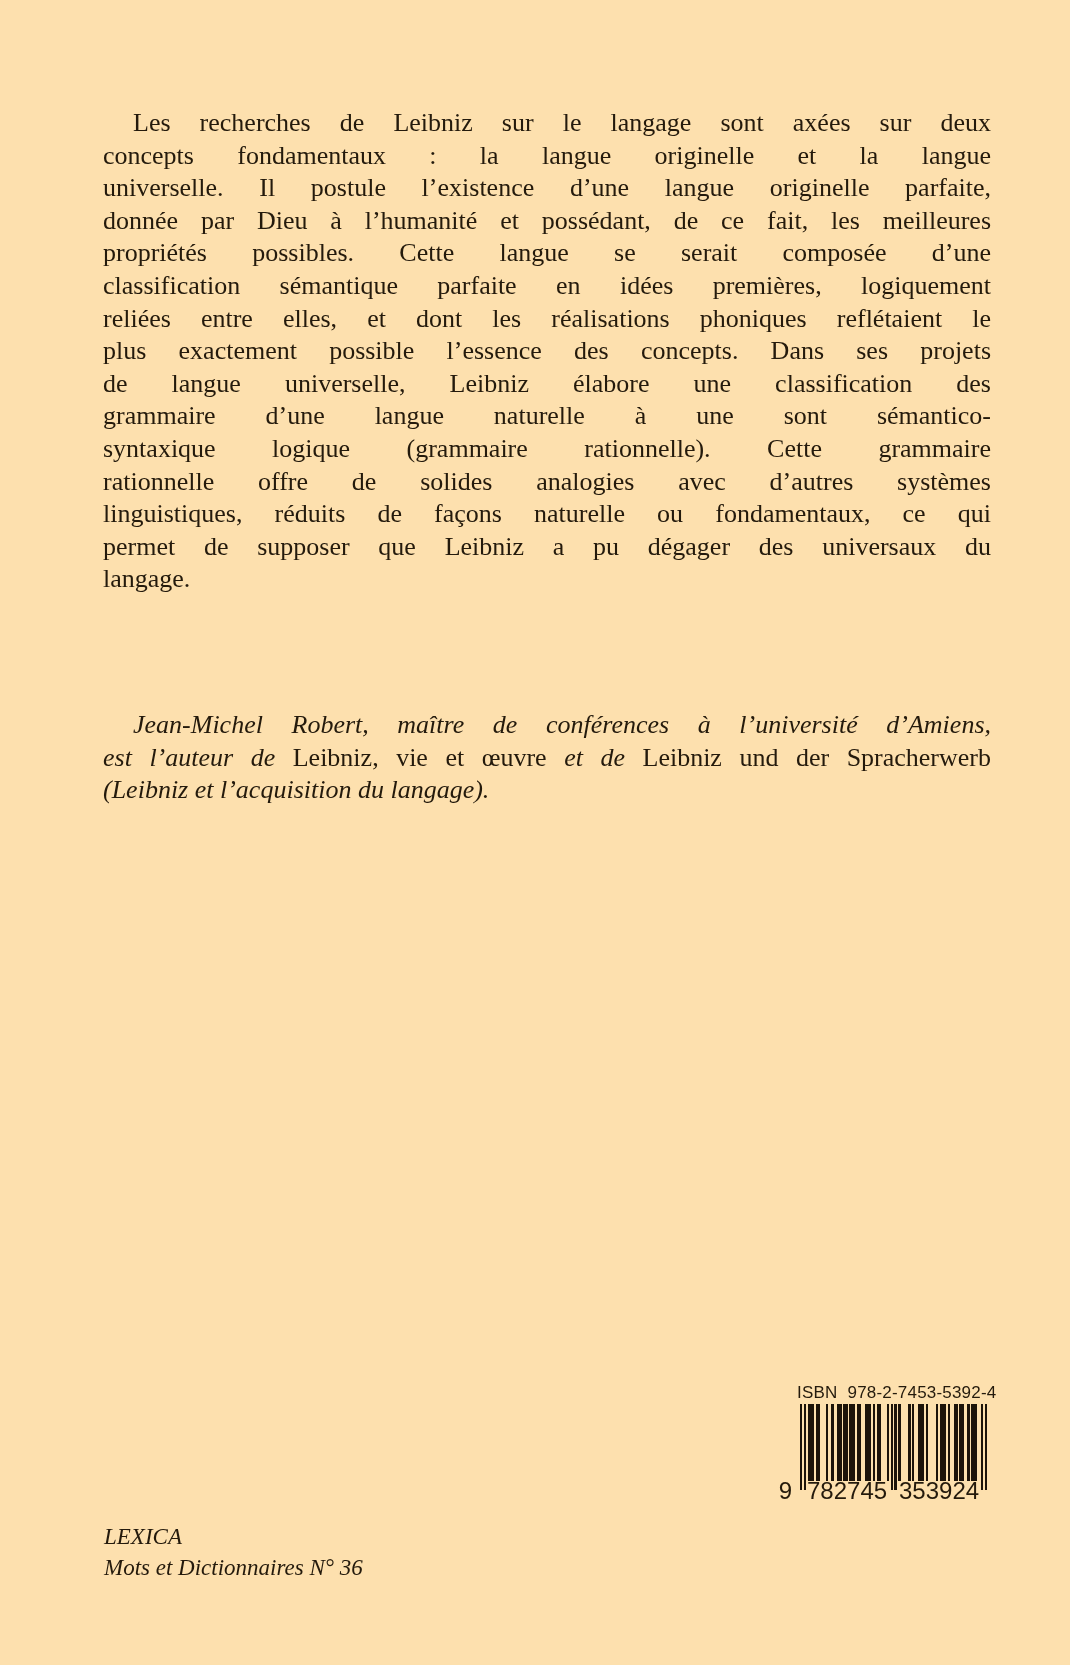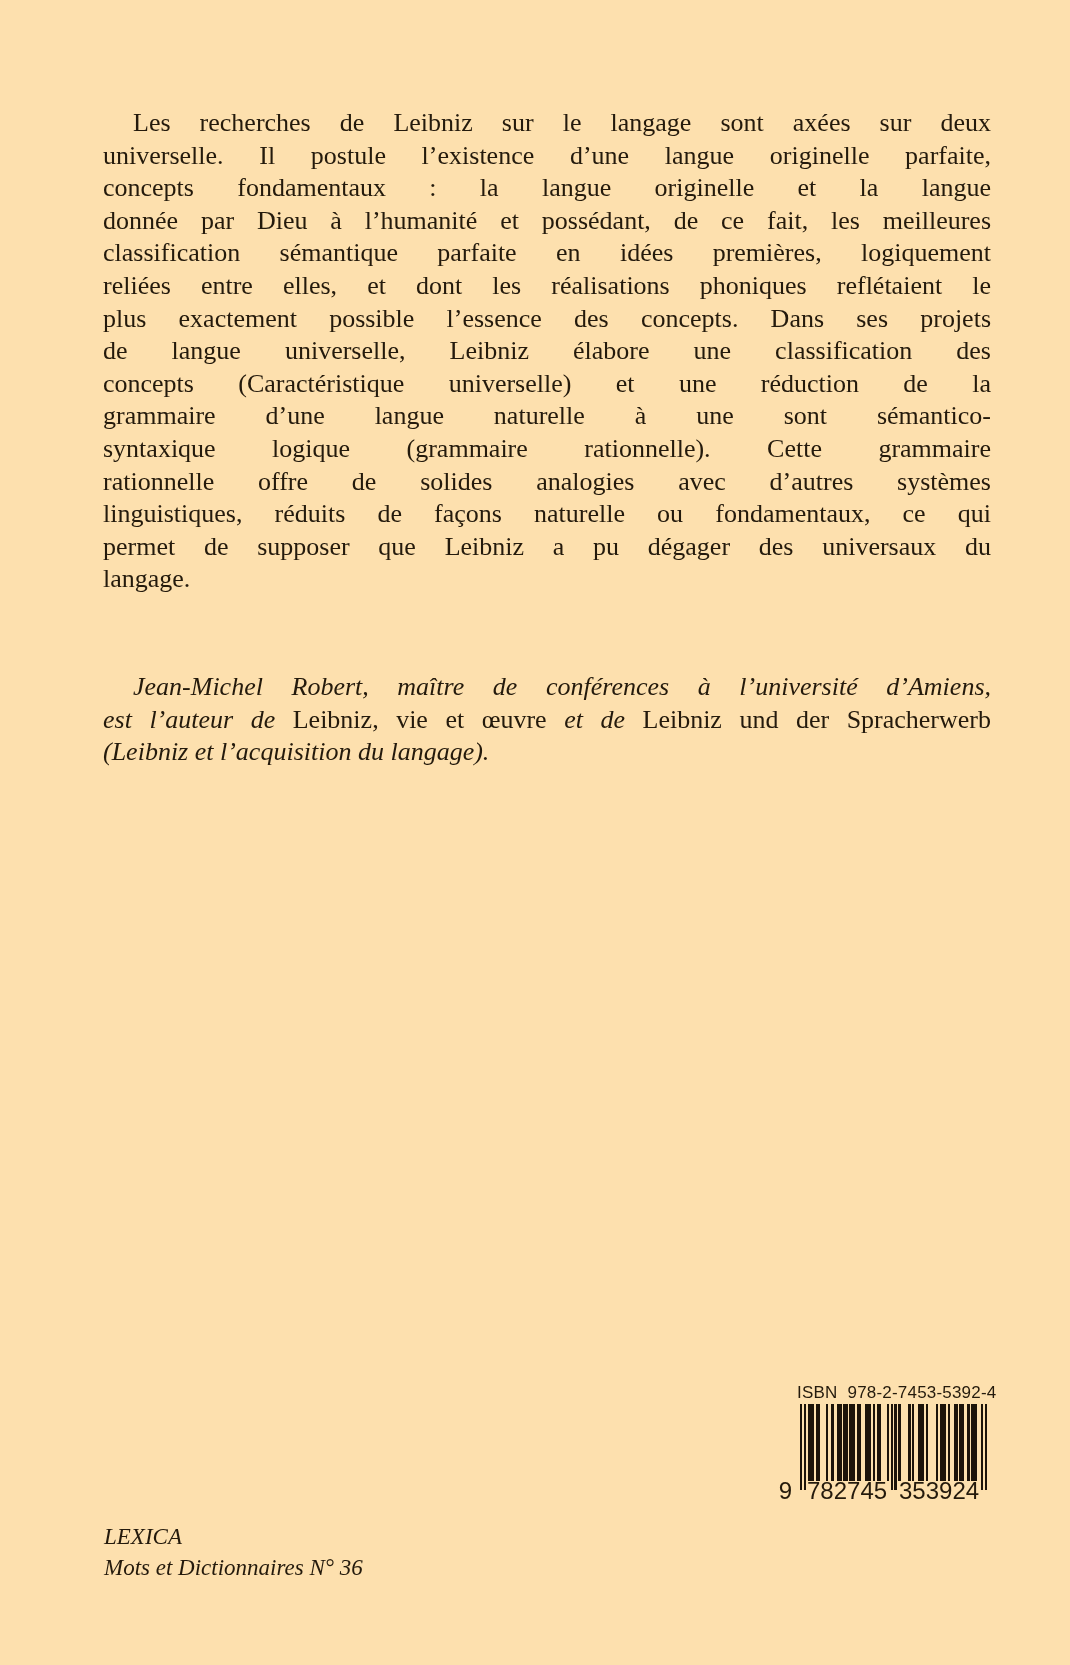--- a/index.html
+++ b/index.html
@@ -5,21 +5,21 @@
   :root { --ink:#241a0c; --paper:#fde0ae; }
   html,body { margin:0; padding:0; }
   body {
     width:1070px; height:1665px; position:relative; overflow:hidden;
     background:var(--paper); color:var(--ink);
     font-family:"Liberation Serif","DejaVu Serif",serif;
   }
   .abs { position:absolute;margin-top:11px; }
   
   #synopsis { left:103px; top:96px; width:888px; font-size:26px; }
-  #author-note { left:103px; top:660px; width:888px; font-size:26px; }
+  #author-note { left:103px; top:698px; width:888px; font-size:26px; }
   .line { height:32.6px; line-height:32.6px; white-space:normal; }
   .line.just { text-align:justify; text-align-last:justify; }
   .line.indent { text-indent:30px; }
   .italic { font-style:italic; }
   .roman { font-style:normal; }
   
   #collection { left:104px; top:1510px; font-size:23px; font-style:italic; }
   #collection .cline { height:31px; line-height:31px; }
   
   #isbn-line {
@@ -39,28 +39,28 @@
   }
   #bcd-lead { left:-28px; width:20px; justify-content:flex-end; }
   #bcd-g1 { left:7px;  width:80px; }
   #bcd-g2 { left:99px; width:80px; }
 </style>
 </head>
 <body>
 
 <div class="abs" id="synopsis">
     <div class="line just indent"><span class="roman">Les recherches de Leibniz sur le langage sont axées sur deux</span></div>
+    <div class="line just"><span class="roman">concepts fondamentaux : la langue originelle et la langue</span></div>
     <div class="line just"><span class="roman">universelle. Il postule l’existence d’une langue originelle parfaite,</span></div>
-    <div class="line just"><span class="roman">concepts fondamentaux : la langue originelle et la langue</span></div>
     <div class="line just"><span class="roman">donnée par Dieu à l’humanité et possédant, de ce fait, les meilleures</span></div>
+    <div class="line just"><span class="roman">propriétés possibles. Cette langue se serait composée d’une</span></div>
     <div class="line just"><span class="roman">classification sémantique parfaite en idées premières, logiquement</span></div>
     <div class="line just"><span class="roman">reliées entre elles, et dont les réalisations phoniques reflétaient le</span></div>
     <div class="line just"><span class="roman">plus exactement possible l’essence des concepts. Dans ses projets</span></div>
     <div class="line just"><span class="roman">de langue universelle, Leibniz élabore une classification des</span></div>
-    <div class="line just"><span class="roman">concepts (Caractéristique universelle) et une réduction de la</span></div>
     <div class="line just"><span class="roman">grammaire d’une langue naturelle à une sont sémantico-</span></div>
     <div class="line just"><span class="roman">syntaxique logique (grammaire rationnelle). Cette grammaire</span></div>
     <div class="line just"><span class="roman">rationnelle offre de solides analogies avec d’autres systèmes</span></div>
     <div class="line just"><span class="roman">linguistiques, réduits de façons naturelle ou fondamentaux, ce qui</span></div>
     <div class="line just"><span class="roman">permet de supposer que Leibniz a pu dégager des universaux du</span></div>
     <div class="line"><span class="roman">langage.</span></div>
   </div>
 
 <div class="abs" id="author-note">
     <div class="line just indent"><span class="italic">Jean-Michel Robert, maître de conférences à l’université d’Amiens,</span></div>

